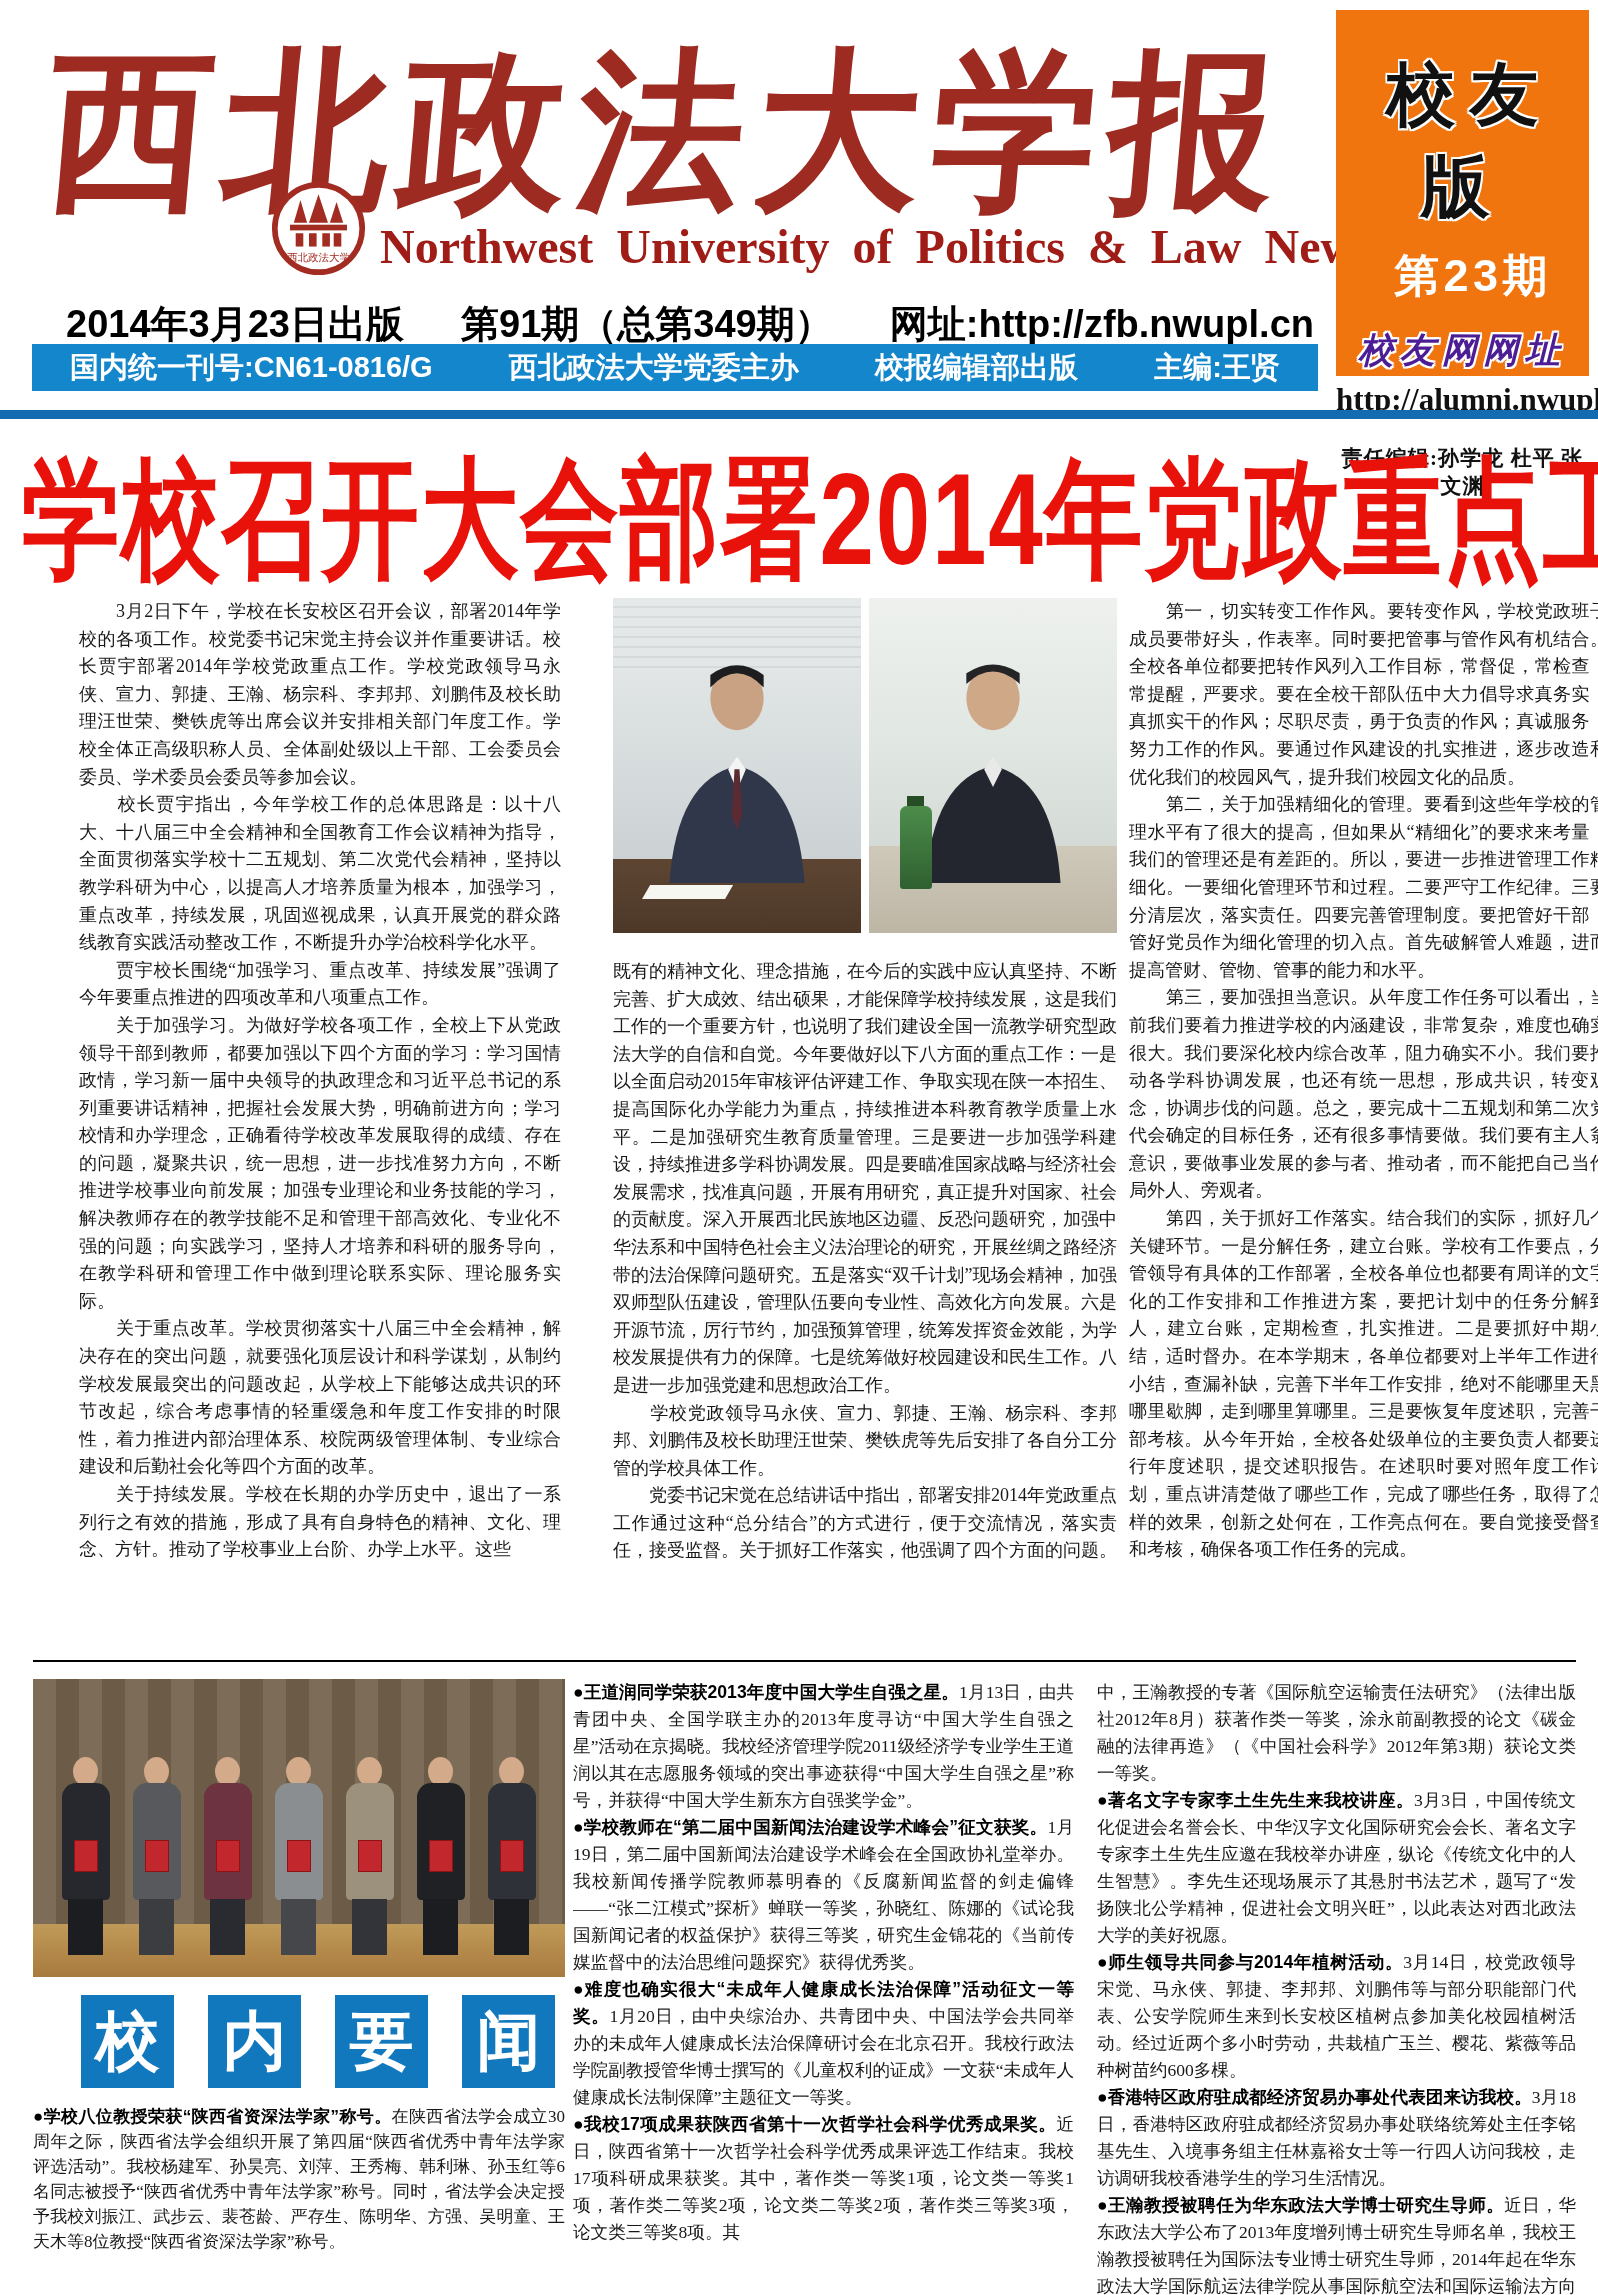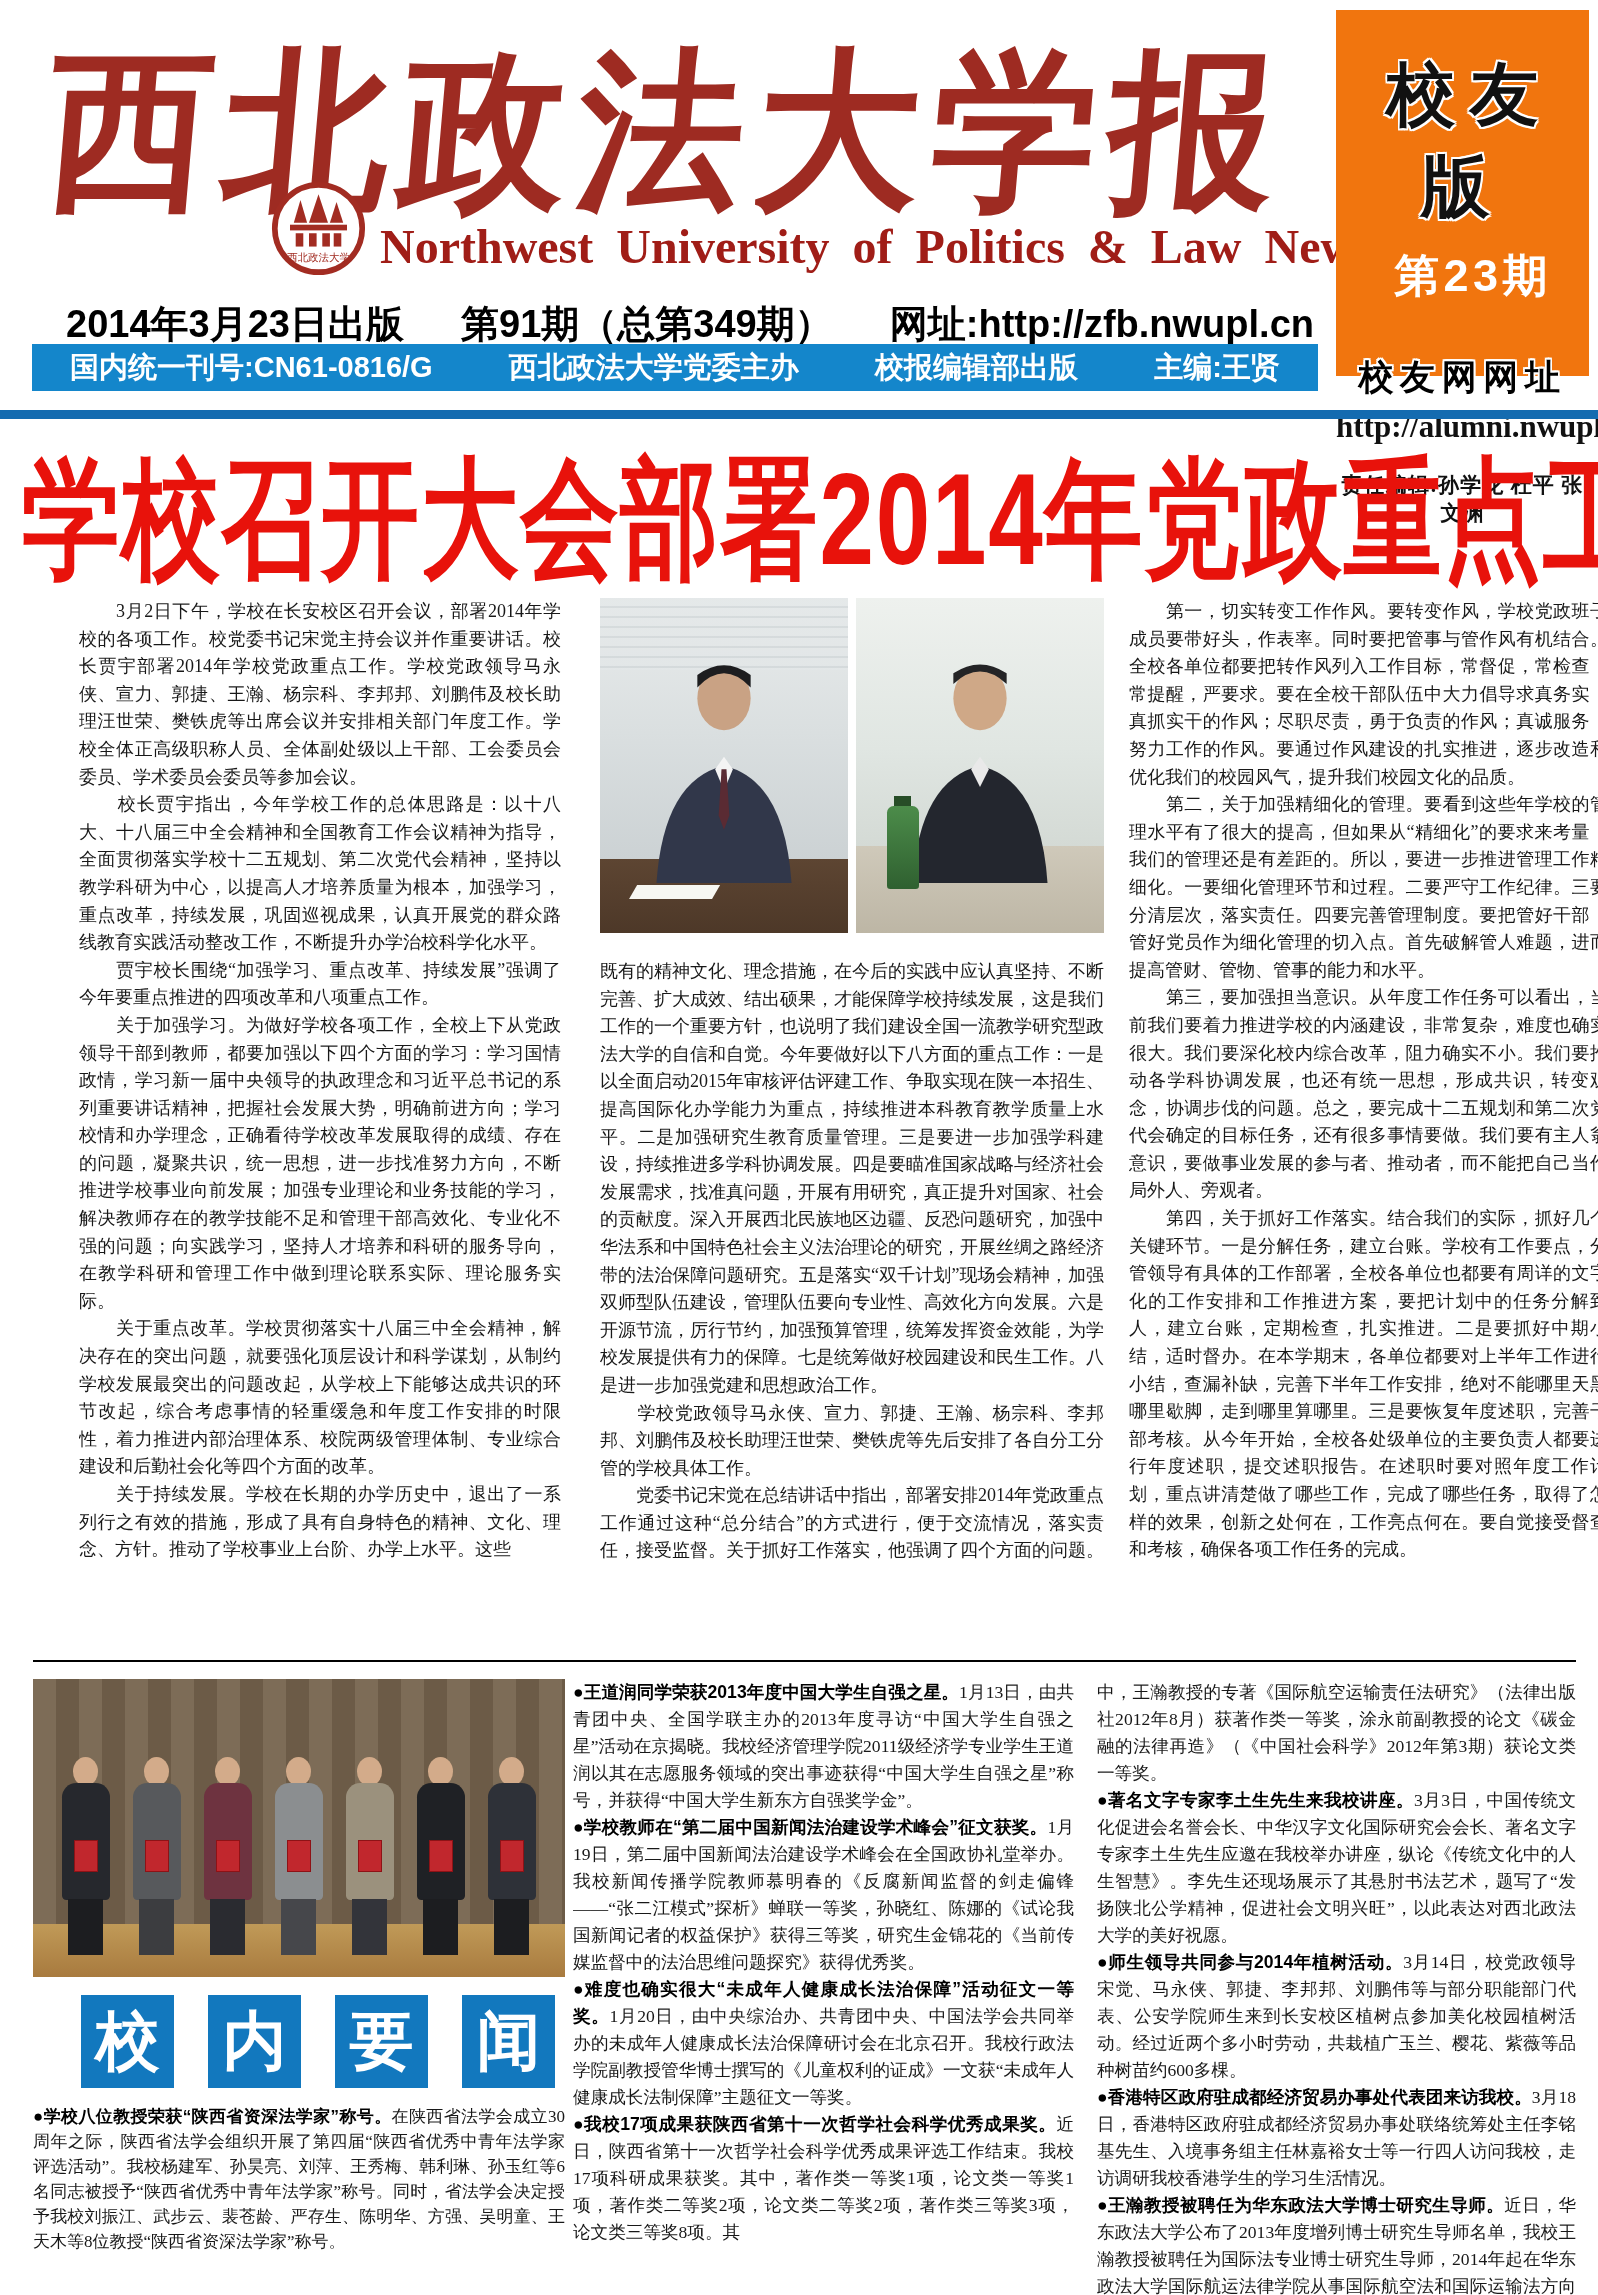--- a/index.html
+++ b/index.html
@@ -41,38 +41,38 @@
   .ws { text-shadow:1.7px 0 0 #fff,-1.7px 0 0 #fff,0 1.7px 0 #fff,0 -1.7px 0 #fff,1.7px 1.7px 0 #fff,-1.7px -1.7px 0 #fff,1.7px -1.7px 0 #fff,-1.7px 1.7px 0 #fff; }
   .alumni-edition {
     margin-top:39px; font-size:69px; font-weight:900; color:#111; letter-spacing:14.3px; text-indent:14.3px;
     font-family:"Liberation Sans","DejaVu Sans",sans-serif;
   }
   .alumni-issue {
     margin-top:13.2px; font-size:45px; font-weight:800; color:#fff; letter-spacing:4.4px;
     font-family:"Liberation Sans","DejaVu Sans",sans-serif;
     padding-left:21px;
   }
-  .alumni-site-label { margin-top:48px; font-size:35px; font-weight:600; color:#000000; letter-spacing:6.6px; }
+  .alumni-site-label { margin-top:21px; font-size:35px; font-weight:600; color:#4c1d95; letter-spacing:6.6px;font-style:italic; }
   .alumni-url { margin-top:7.7px; font-size:31px; font-weight:800; color:#111; }
   .alumni-editors { margin-top:26px; font-size:21px; font-weight:700; color:#111; letter-spacing:1.1px; }
 
   
   .headline-wrap { left:22px; top:434px; width:1554px; height:144px; text-align:center; }
   .headline-text {
     display:inline-block; white-space:nowrap;
     font-family:"Liberation Sans","DejaVu Sans",sans-serif;
     font-size:98px; font-weight:900; color:#e8120b; letter-spacing:1.7px;
     transform:scaleY(1.33); transform-origin:center top;
   }
 
   
   .col { top:598px; height:1057px; overflow:hidden; font-size:18px; line-height:27.6px; text-align:justify; color:#181818;margin-left:32px; }
   .col .para { text-align:justify; }
   #col1 { left:47px;  width:482px; }
-  #col2 { left:568px; width:504px; }
+  #col2 { left:581px; width:504px; }
   #col3 { left:1097px; width:479px; }
 
   .photos { display:flex; gap:7.7px; margin-bottom:25px; }
   .photo-top { width:248px; height:335px; position:relative; overflow:hidden; }
   #photo-left  { background:linear-gradient(180deg,#e9ecec 0%,#dadfe0 40%,#ccd2d4 78%,#5d4532 78%,#4d3828 100%); }
   #photo-right { background:linear-gradient(180deg,#eef1ee 0%,#e0e6e2 45%,#d4dad5 74%,#cfc9ba 74%,#bdb6a5 100%); }
   .blinds { position:absolute; left:0; top:0; width:100%; height:72px;
     background:repeating-linear-gradient(180deg,#e3e7e8 0 7.7px,#cfd5d7 7.7px 10px); opacity:.7; }
   .sil { position:absolute; left:50%; transform:translateX(-50%); bottom:50px; }
   .paper { position:absolute; width:83px; height:14.3px; background:#f7f7f2; bottom:34px; left:33px; transform:skewX(-30deg); }

